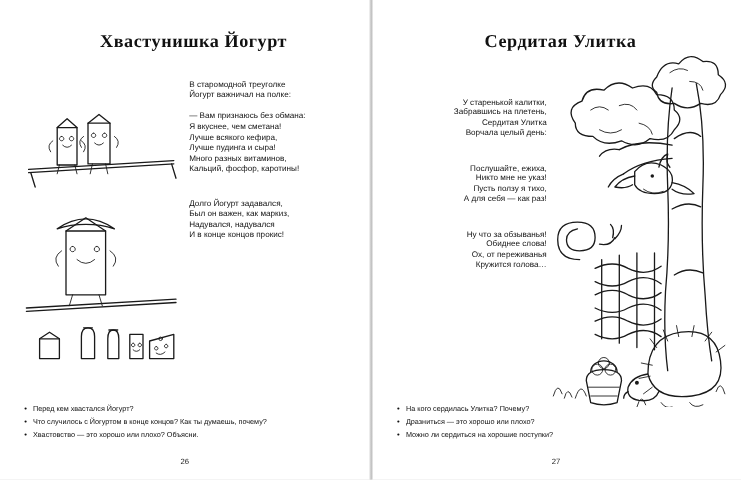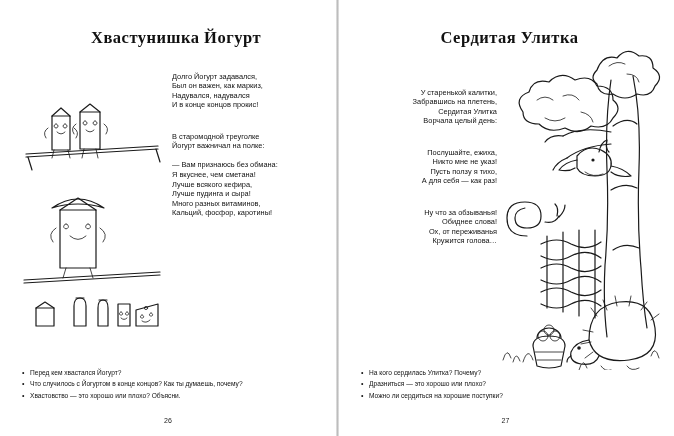--- a/index.html
+++ b/index.html
@@ -187,33 +187,33 @@
             <path class="ink" d="M118 252 L140 246 L140 268 L118 268 Z"></path>
             <path class="ink-thin" d="M124 257 a1.6 1.6 0 1 0 .1 0"></path>
             <path class="ink-thin" d="M133 255 a1.6 1.6 0 1 0 .1 0"></path>
             <path class="ink-thin" d="M124 263 q4 3 8 -1"></path>
             <circle class="ink-thin" cx="128" cy="250" r="1.6"></circle>
           </g>
         </svg>
       </div>
 
       <div class="poem left-poem">
-        <div class="stanza">Долго Йогурт задавался,
-Был он важен, как маркиз,
-Надувался, надувался
-И в конце концов прокис!</div>
         <div class="stanza">В старомодной треуголке
 Йогурт важничал на полке:
 
 — Вам признаюсь без обмана:
 Я вкуснее, чем сметана!
 Лучше всякого кефира,
 Лучше пудинга и сыра!
 Много разных витаминов,
 Кальций, фосфор, каротины!</div>
+        <div class="stanza">Долго Йогурт задавался,
+Был он важен, как маркиз,
+Надувался, надувался
+И в конце концов прокис!</div>
       </div>
     </div>
 
     <div class="questions">
       <div class="q">
         <span class="bullet">•</span>
         <span class="qtext">Перед кем хвастался Йогурт?</span>
       </div>
       <div class="q">
         <span class="bullet">•</span>

